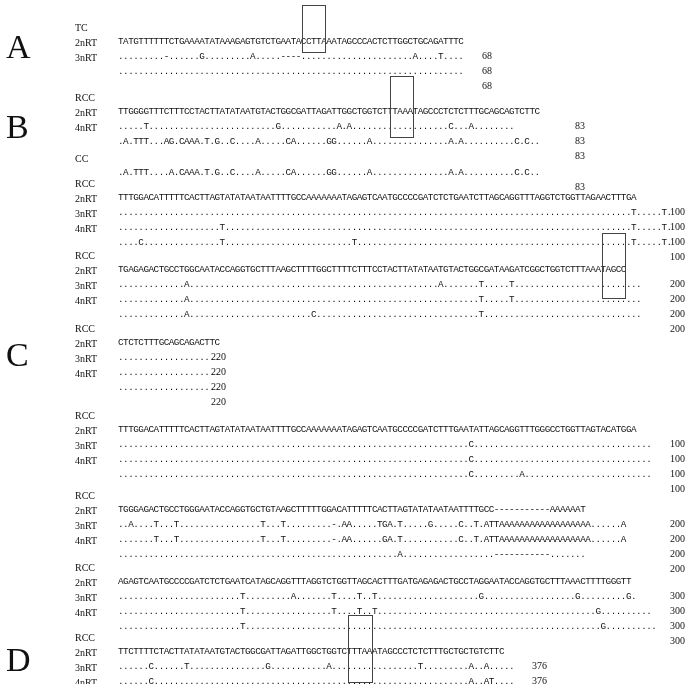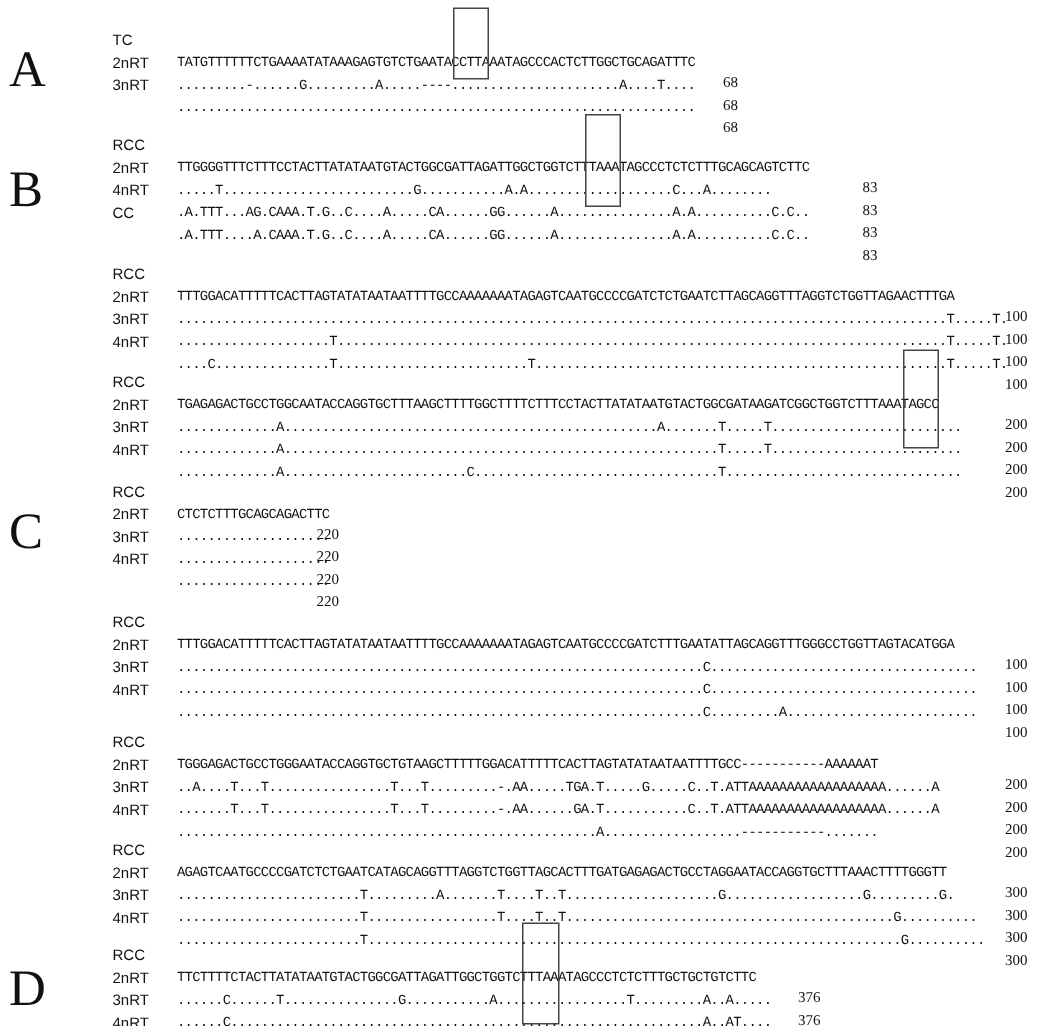--- a/index.html
+++ b/index.html
@@ -1,19 +1,19 @@
 <!DOCTYPE html>
 <html><head>
 <meta charset="utf-8">
 <style>
   html, body { margin:0; padding:0; background:#ffffff; }
   body { width:697px; height:684px; position:relative; overflow:hidden; font-family:"Liberation Serif", serif; color:#111; }
   .panel-letter { position:absolute; font-size:34px; font-family:"Liberation Serif", serif; color:#111; line-height:1; }
   .row { position:absolute; height:14px; font-size:9.6px; line-height:14px; white-space:pre; }
-  .lbl { position:absolute; left:75px; font-family:Liberation Sans, sans-serif; font-size:10px; }
+  .lbl { position:absolute; left:75px; font-family:Liberation Serif, serif; font-size:10px; }
   .seq { position:absolute; left:118px; font-family:Liberation Mono, monospace; font-size:9.3px; letter-spacing:-0.5px; }
   .num { position:absolute; font-family:"Liberation Serif", serif; font-size:10px; }
   .box { position:absolute; border:1px solid #444; }
 </style>
 </head>
 <body>
 
 <div class="panel-letter" style="left:6px;top:30px;">A</div>
 <div class="panel-letter" style="left:6px;top:110px;">B</div>
 <div class="panel-letter" style="left:6px;top:338px;">C</div>
@@ -47,21 +47,21 @@
   <div class="row" style="top:92px;left:0;">
     <span class="lbl">2nRT</span>
     <span class="seq">.....T.........................G...........A.A...................C...A........</span>
     <span class="num" style="left:575px;">83</span>
   </div>
   <div class="row" style="top:107px;left:0;">
     <span class="lbl">4nRT</span>
     <span class="seq">.A.TTT...AG.CAAA.T.G..C....A.....CA......GG......A...............A.A..........C.C..</span>
     <span class="num" style="left:575px;">83</span>
   </div>
-  <div class="row" style="top:122px;left:0;">
+  <div class="row" style="top:138px;left:0;">
     <span class="lbl">CC</span>
     <span class="seq">.A.TTT....A.CAAA.T.G..C....A.....CA......GG......A...............A.A..........C.C..</span>
     <span class="num" style="left:575px;">83</span>
   </div>
   <div class="box" style="left:390px;top:76px;width:22px;height:60px;"></div>
 </div>
 
 <div>
 
   <div class="row" style="top:163px;left:0;">

